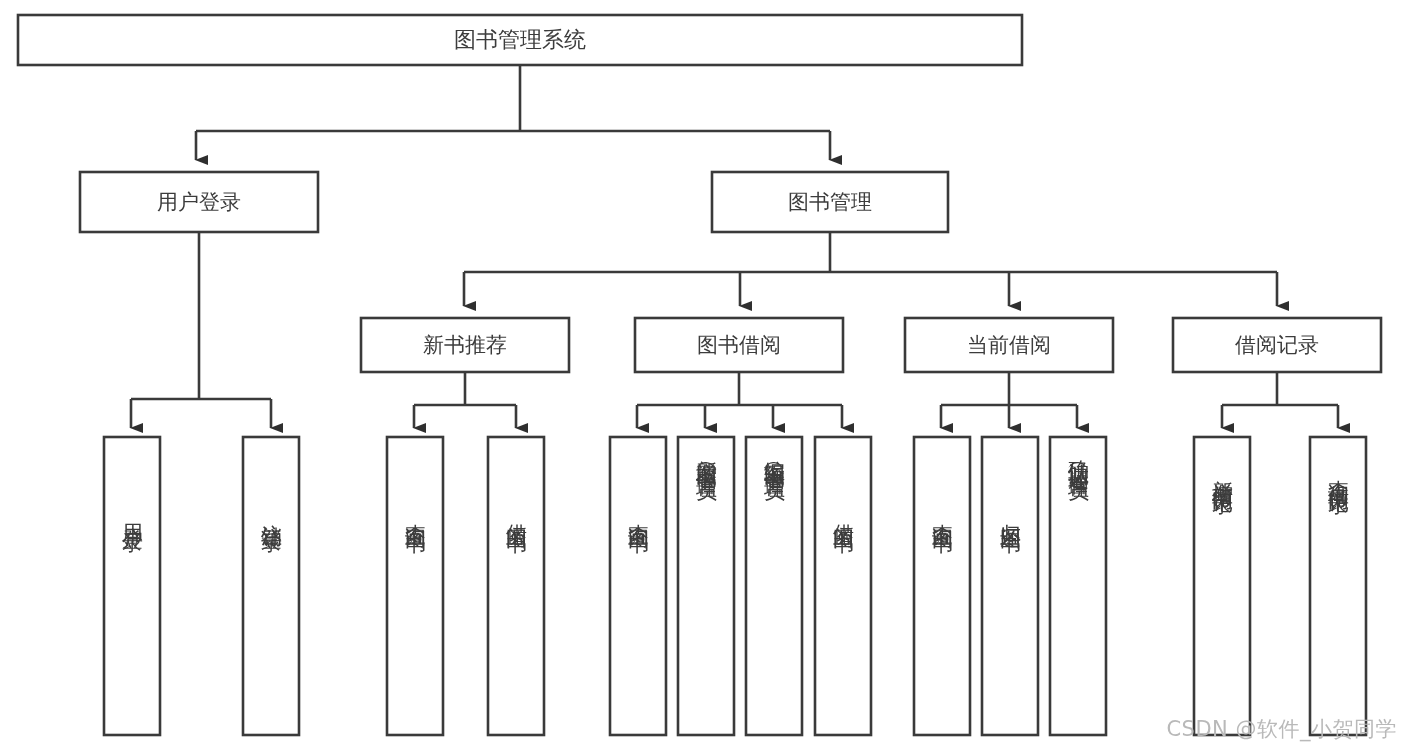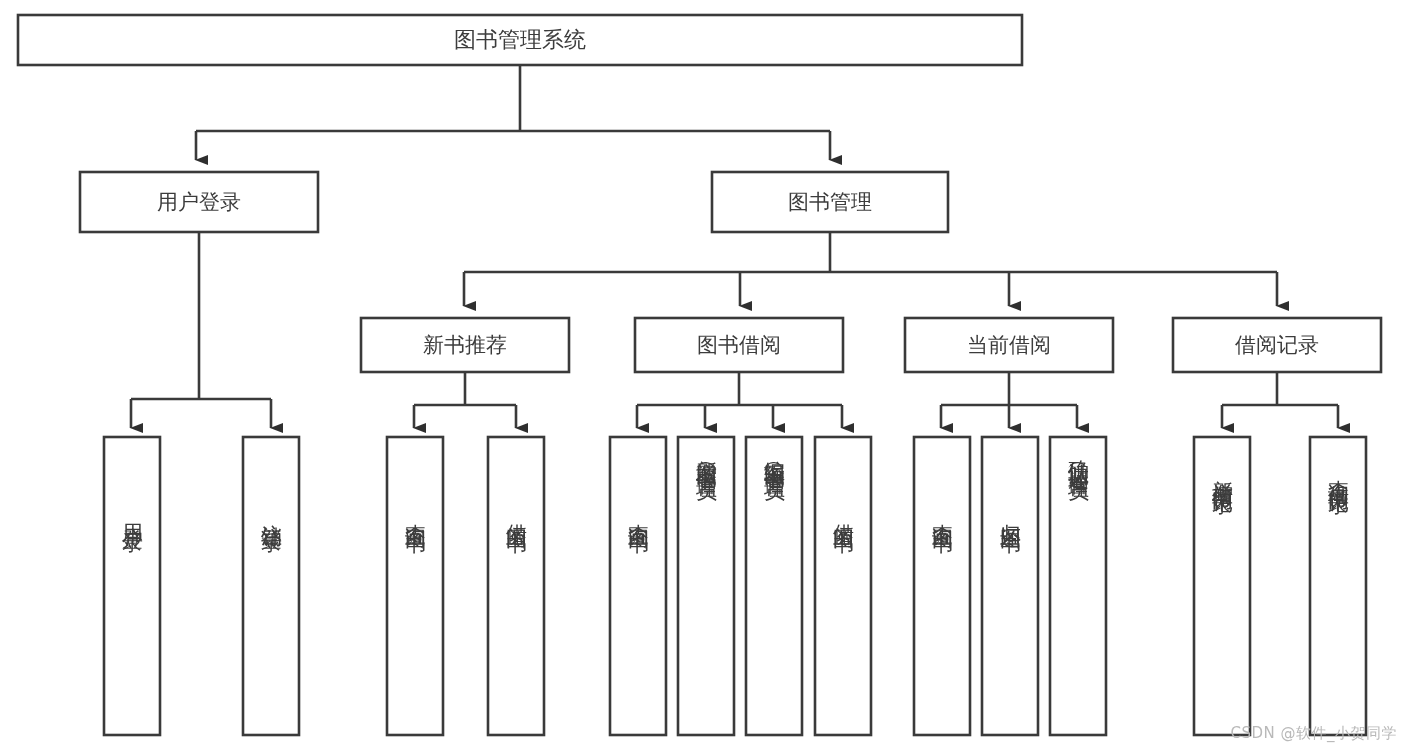--- a/index.html
+++ b/index.html
@@ -67,21 +67,21 @@
     white-space: nowrap;
     text-align: center;
     pointer-events: none;
     transform: translateX(-50%);
   }
   #watermark {
     position: absolute;
     right: 8px;
     bottom: 4px;
     font-family: "DejaVu Sans", "Liberation Sans", sans-serif;
-    font-size: 15px;
+    font-size: 21px;
     color: #b9b9b9;
     letter-spacing: 0.5px;
     white-space: nowrap;
     user-select: none;
   }
 </style>
 </head>
 <body>
 
 <div id="diagram-root">

